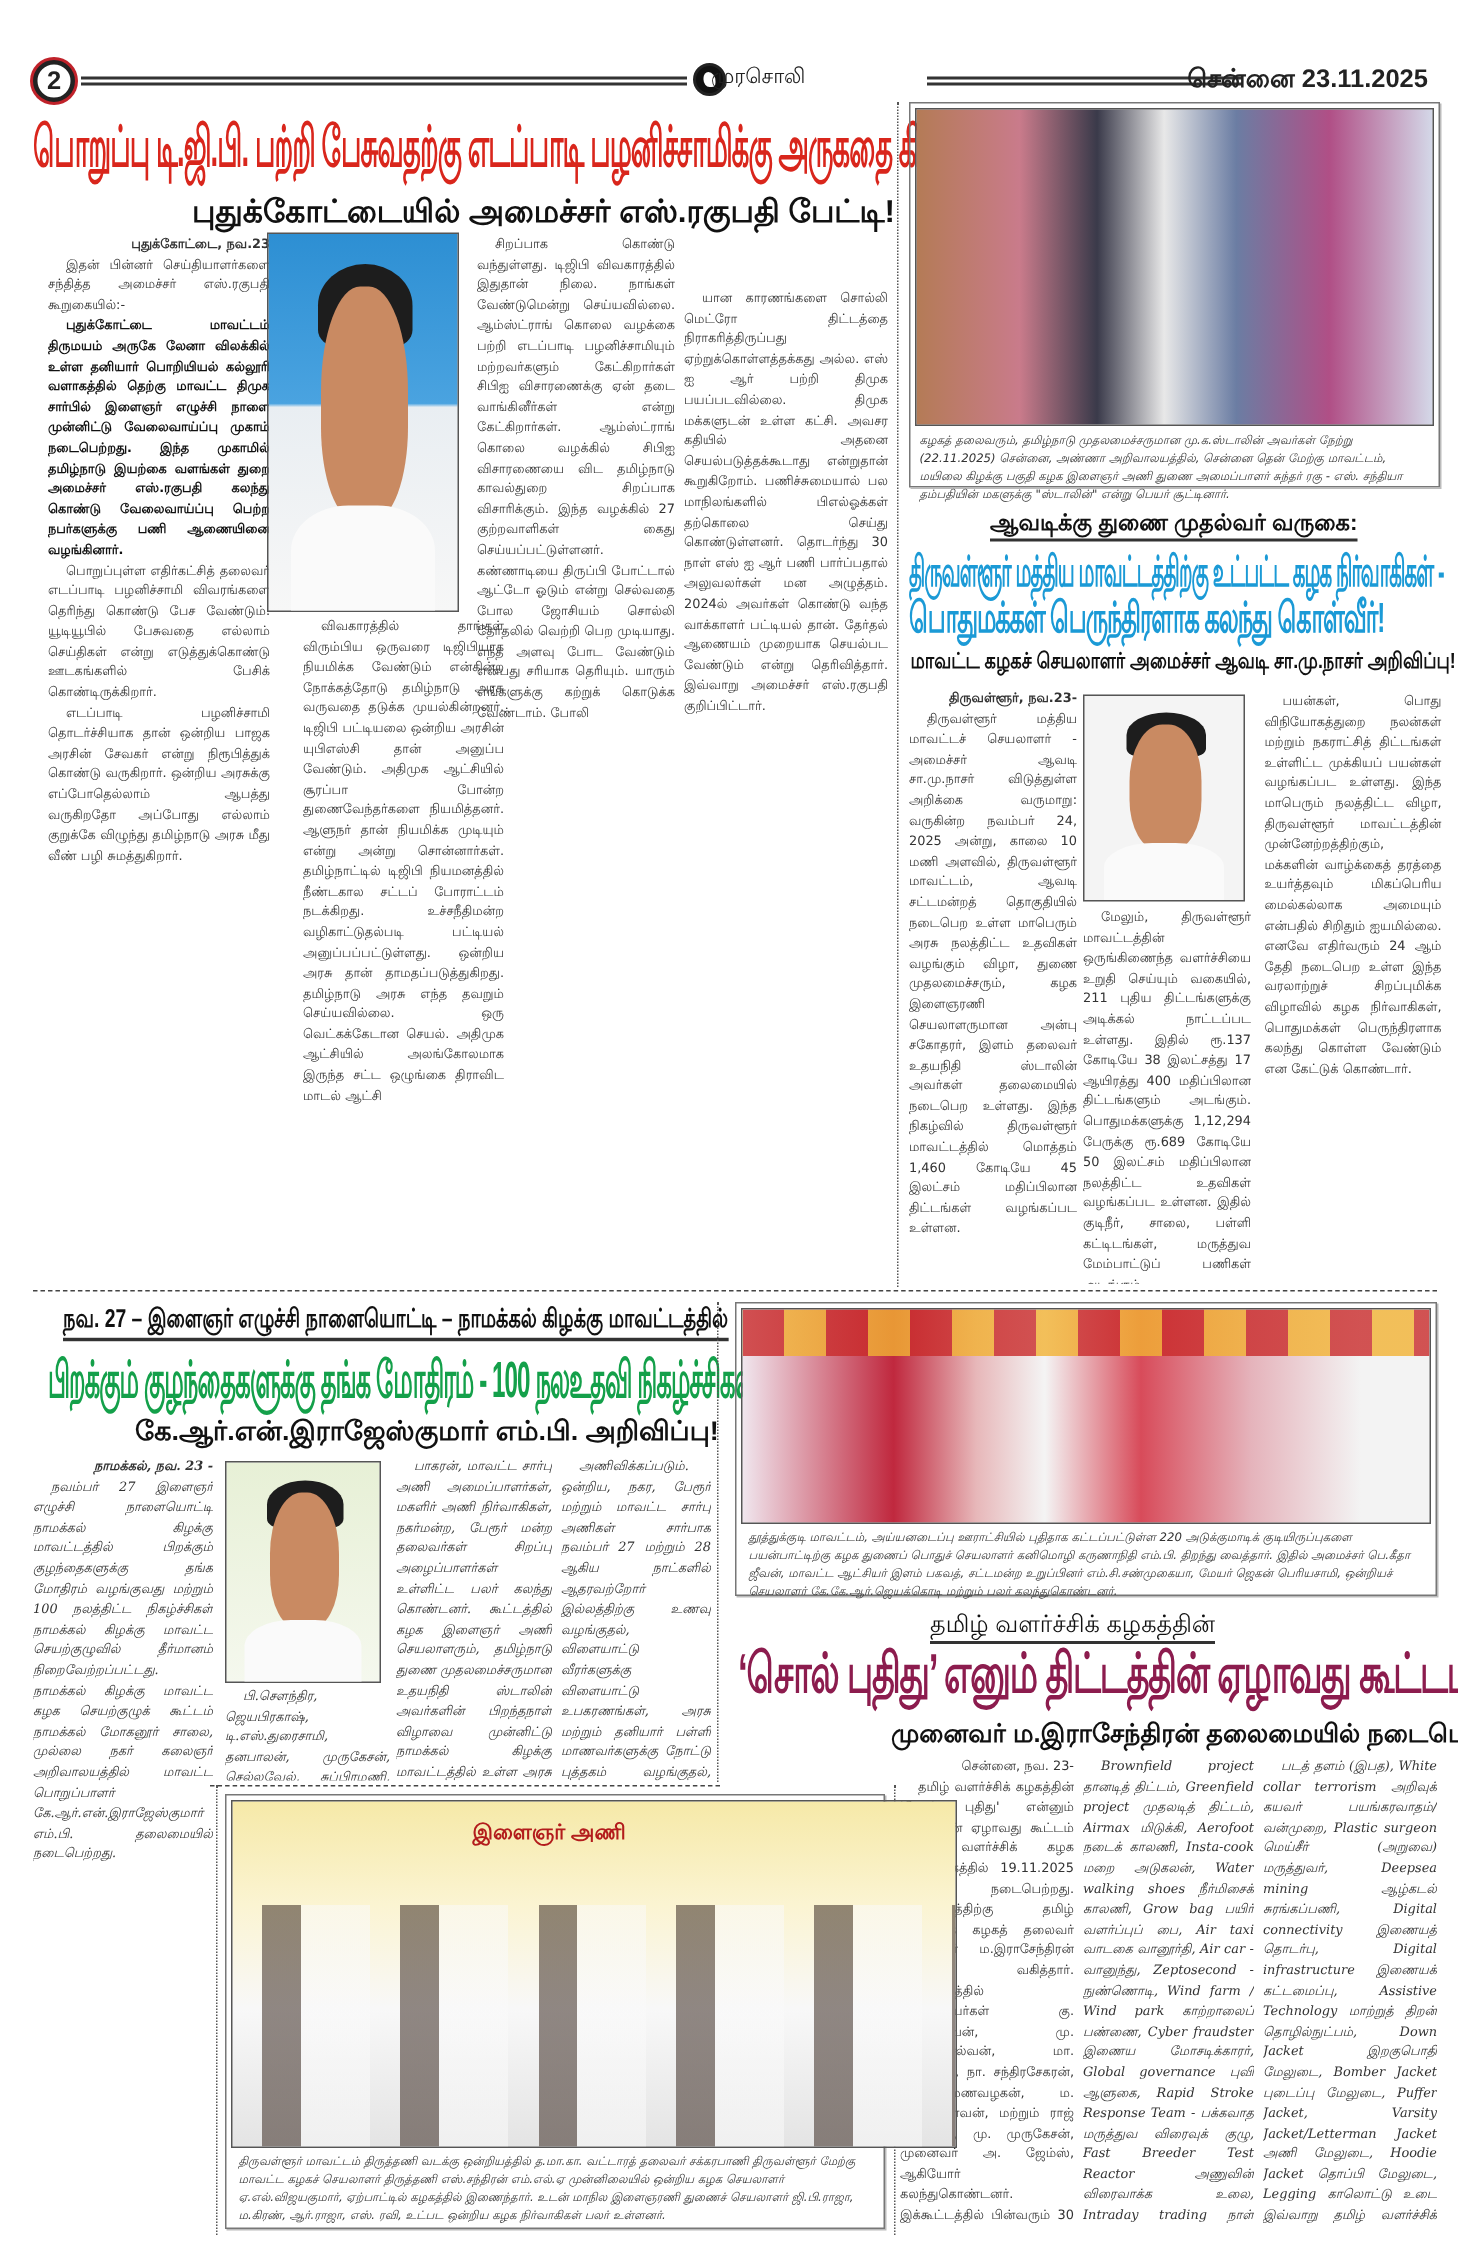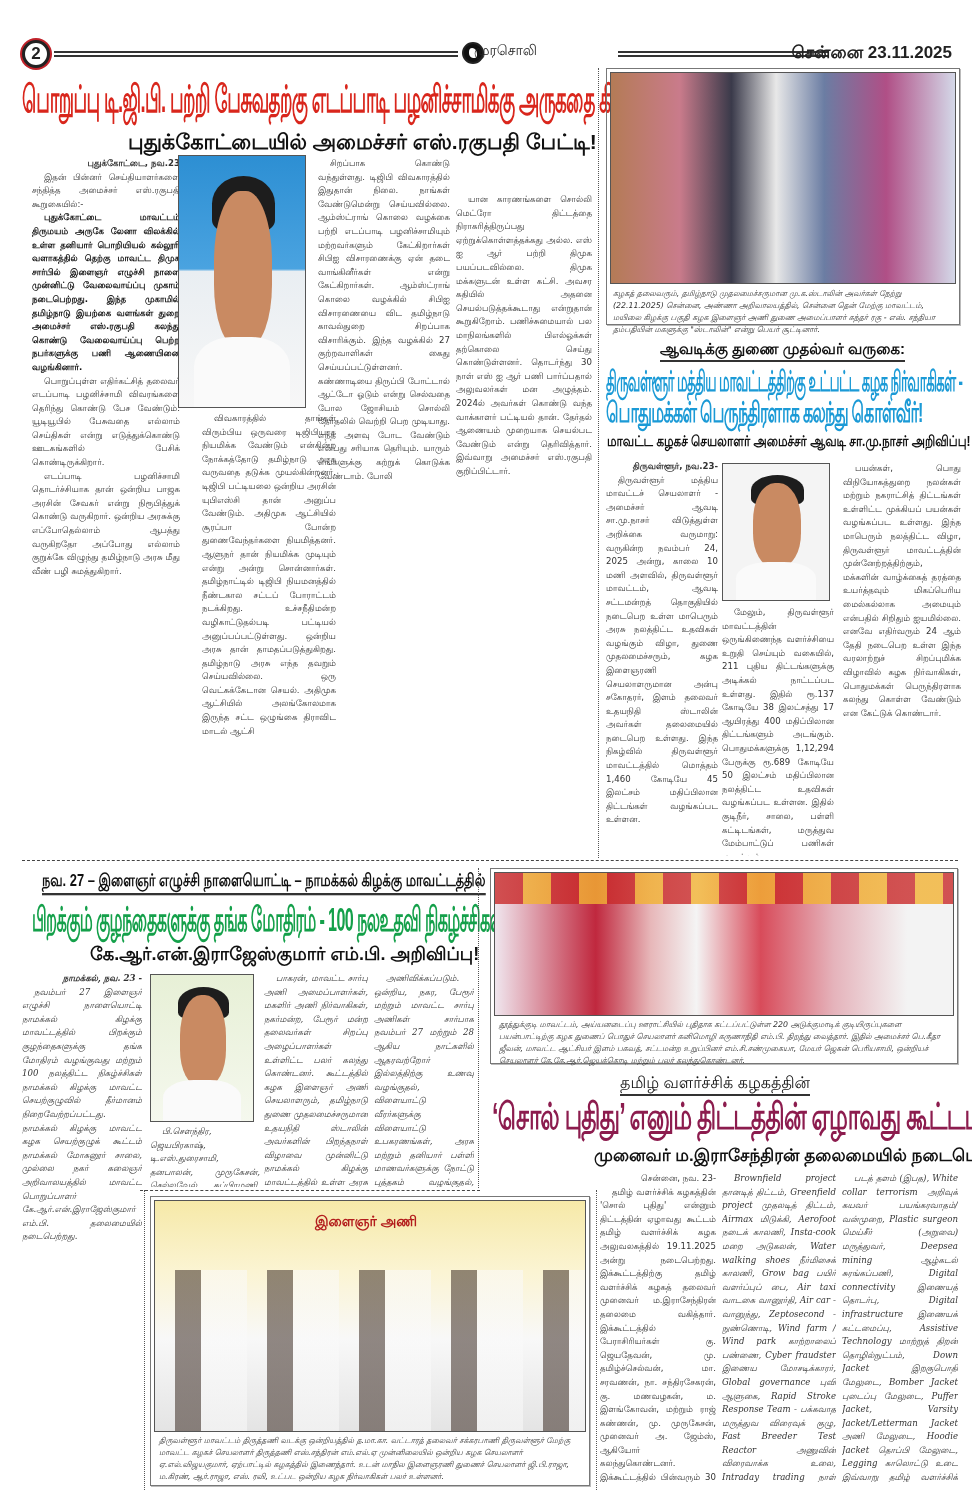--- a/index.html
+++ b/index.html
@@ -167,17 +167,17 @@
   <div class="p">Brownfield project தானடித் திட்டம், Greenfield project முதலடித் திட்டம், Airmax மிடுக்கி, Aerofoot நடைக் காலணி, Insta-cook மறை அடுகலன், Water walking shoes நீர்மிசைக் காலணி, Grow bag பயிர் வளர்ப்புப் பை, Air taxi வாடகை வானூர்தி, Air car - வானுந்து, Zeptosecond - நுண்ணொடி, Wind farm / Wind park காற்றாலைப் பண்ணை, Cyber fraudster இணைய மோசடிக்காரர், Global governance புவி ஆளுகை, Rapid Stroke Response Team - பக்கவாத மருத்துவ விரைவுக் குழு, Fast Breeder Test Reactor அணுவின் விரைவாக்க உலை, Intraday trading நாள் பங்கு வணிகம், Combo - சேர்க்கை, OTT இணையப்</div>
 </div>
 <div class="col serif" style="left:842px; top:1172px; width:116px; height:310px;">
   <div class="p">படத் தளம் (இபத), White collar terrorism அறிவுக் கயவர் பயங்கரவாதம்/வன்முறை, Plastic surgeon மெய்சீர் (அறுவை) மருத்துவர், Deepsea mining ஆழ்கடல் சுரங்கப்பணி, Digital connectivity இணையத் தொடர்பு, Digital infrastructure இணையக் கட்டமைப்பு, Assistive Technology மாற்றுத் திறன் தொழில்நுட்பம், Down Jacket இறகுபொதி மேலுடை, Bomber Jacket புடைப்பு மேலுடை, Puffer Jacket, Varsity Jacket/Letterman Jacket அணி மேலுடை, Hoodie Jacket தொப்பி மேலுடை, Legging காலொட்டு உடை இவ்வாறு தமிழ் வளர்ச்சிக் கழகத் தலைவர் முனைவர் ம.இராசேந்திரன் தெரிவித்துள்ளார்.</div>
 </div>
 
 <div class="dash-v" style="left:144px; top:1190px; height:300px;"></div>
 <div class="dash-v" style="left:596px; top:1190px; height:300px;"></div>
 
 <div class="box" style="left:150px; top:1196px; width:440px; height:290px;"></div>
-<div class="photo ph-group" style="left:154px; top:1200px; width:432px; height:232px;">
+<div class="photo ph-group" style="left:154px; top:1200px; width:484px; height:232px;">
   <div class="ppl"></div>
   <div style="position:absolute; left:160px; top:12px; font-size:14px; font-weight:bold; color:#b31c1c; font-family:'Liberation Sans',sans-serif;">இளைஞர் அணி</div>
 </div>
 <div class="caption" style="left:154px; top:1433px; width:432px; height:50px;">திருவள்ளூர் மாவட்டம் திருத்தணி வடக்கு ஒன்றியத்தில் த.மா.கா. வட்டாரத் தலைவர் சக்கரபாணி திருவள்ளூர் மேற்கு மாவட்ட கழகச் செயலாளர் திருத்தணி எஸ்.சந்திரன் எம்.எல்.ஏ முன்னிலையில் ஒன்றிய கழக செயலாளர் ஏ.எல்.விஜயகுமார், ஏற்பாட்டில் கழகத்தில் இணைந்தார். உடன் மாநில இளைஞரணி துணைச் செயலாளர் ஜி.பி.ராஜா, ம.கிரண், ஆர்.ராஜா, எஸ். ரவி, உட்பட ஒன்றிய கழக நிர்வாகிகள் பலர் உள்ளனர்.</div>
 
 </body></html>

